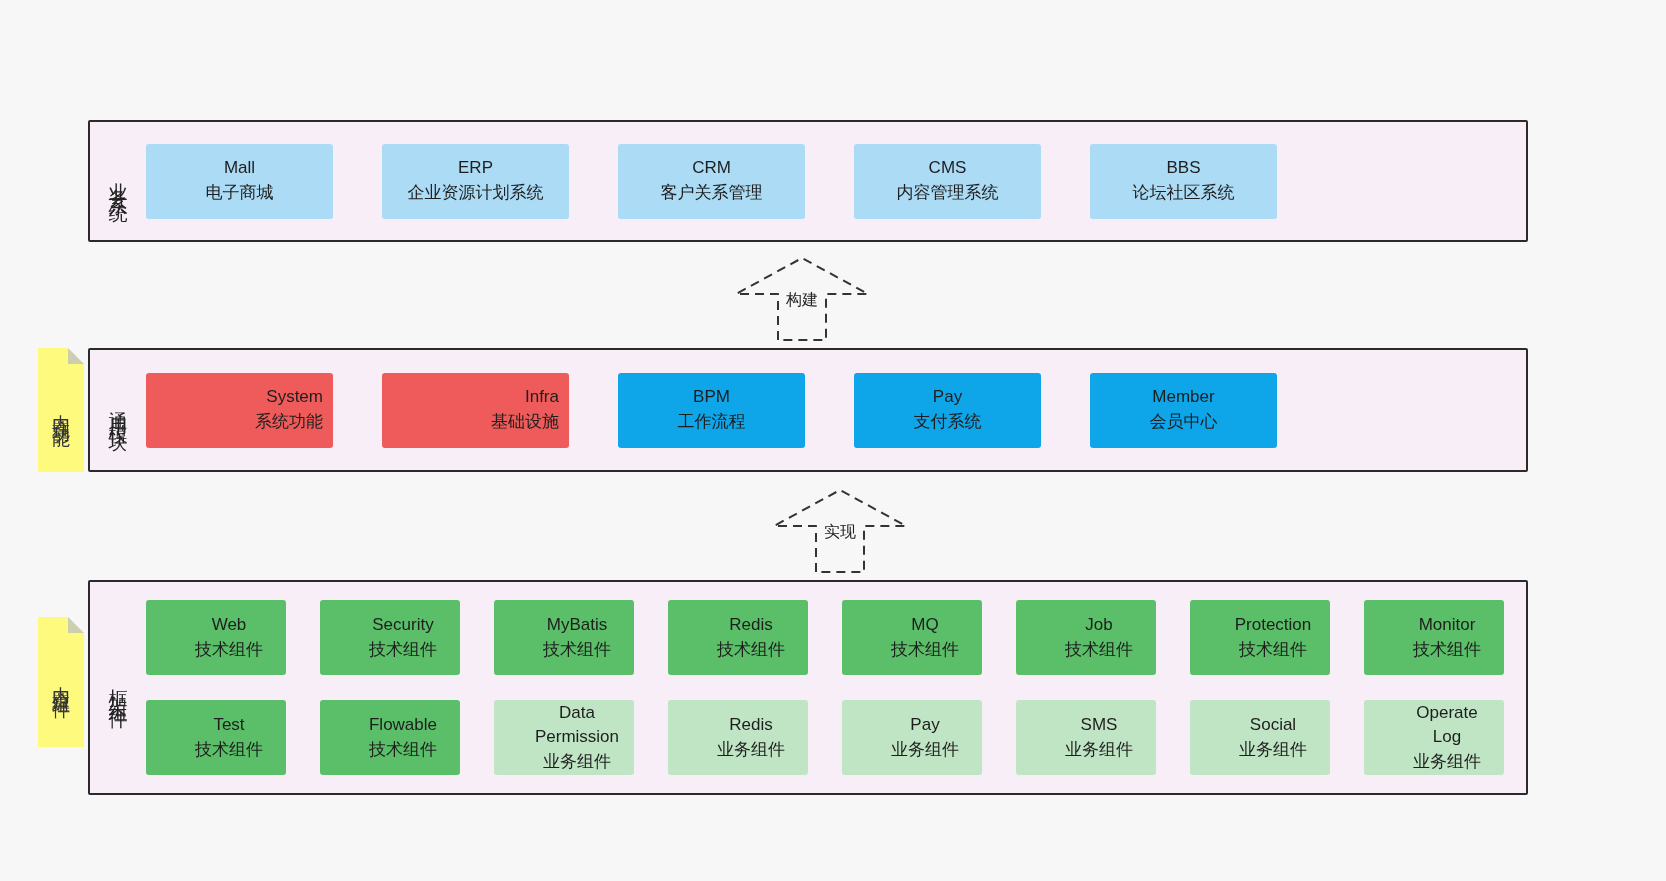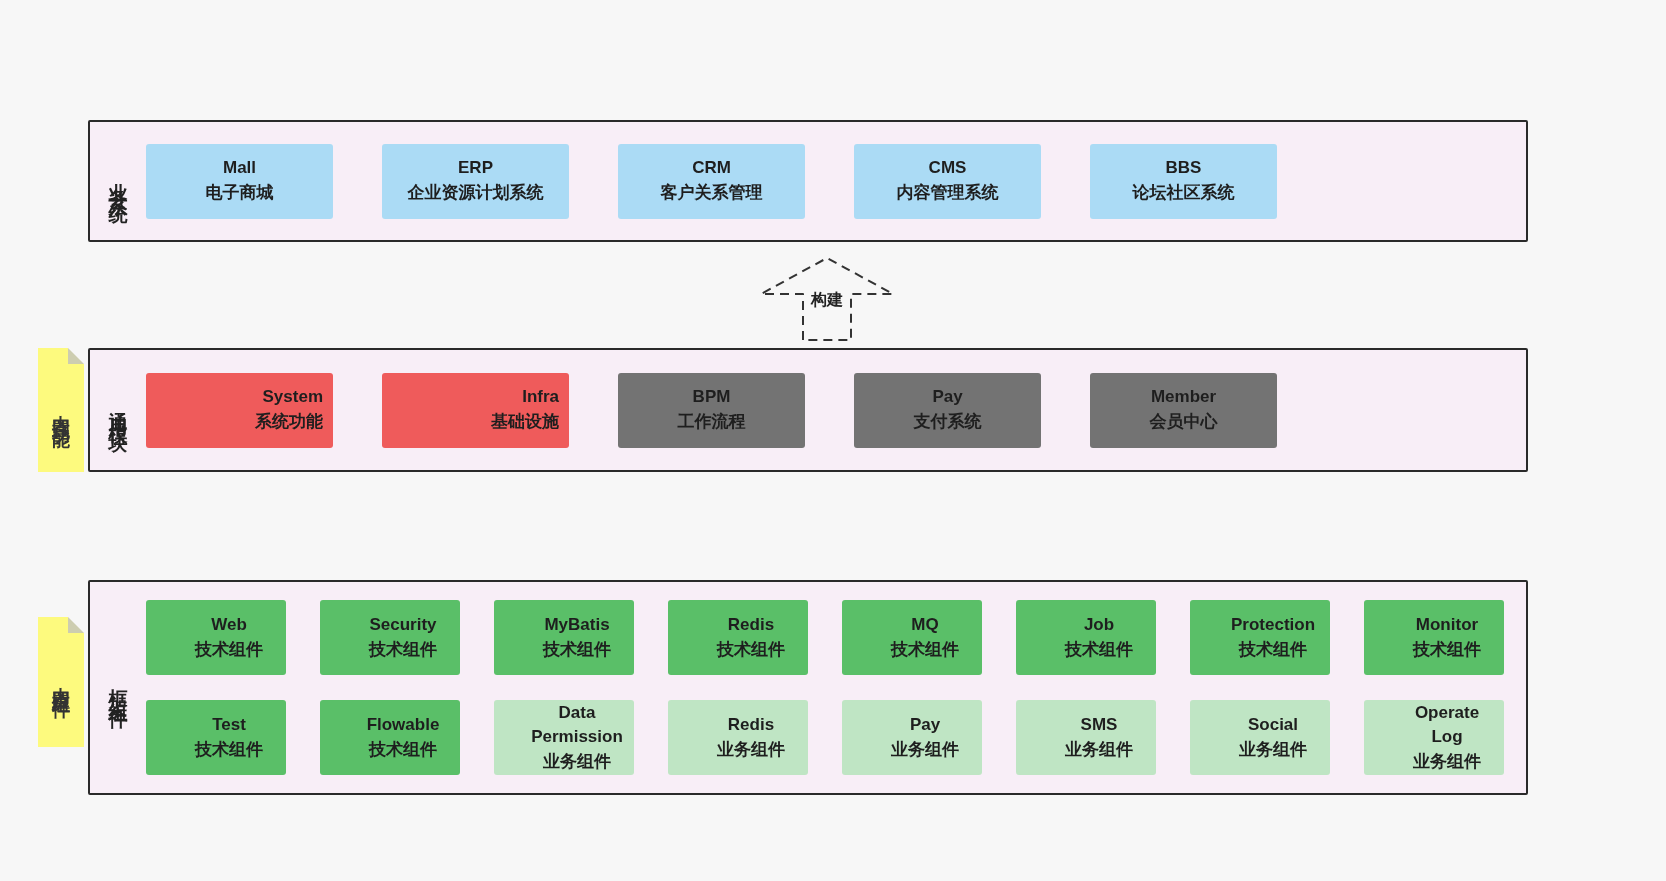--- a/index.html
+++ b/index.html
@@ -1,20 +1,19 @@
 <!DOCTYPE html>
 <html><head>
 <meta charset="utf-8">
 <style>
   html,body{margin:0;padding:0;background:#f7f7f7;}
   .canvas{
     position:relative;width:1666px;height:881px;background:#f7f7f7;
     font-family:"Liberation Sans","DejaVu Sans",sans-serif;color:#222;
     overflow:hidden;
-    font-weight:bold;
   }
   .panel{
     position:absolute;left:88px;width:1440px;
     background:#f8eef7;border:2px solid #2a2a2a;border-radius:2px;
     display:flex;align-items:center;box-sizing:border-box;
   }
   .panel-business{top:120px;height:122px;}
   .panel-modules{top:348px;height:124px;}
   .panel-components{top:580px;height:215px;}
   .side-label{
@@ -27,39 +26,39 @@
   .boxes{flex:1;display:flex;gap:49px;align-items:center;}
   .box{
     width:187px;height:75px;border-radius:3px;box-sizing:border-box;
     display:flex;flex-direction:column;justify-content:center;
     text-align:center;font-size:17px;line-height:1.45;color:#1e1e1e;
     padding:0 10px;flex:0 0 auto;
   }
   .box.small{width:140px;height:75px;padding-left:36px;}
   .blue{background:#abdbf5;}
   .red{background:#ef5b5b;text-align:right;}
-  .pink{background:#737373;}
+  .pink{background:#0ea5e9;}
   .green{background:#5abf68;}
   .lightgreen{background:#bfe5c4;}
   .grid{flex:1;display:flex;flex-direction:column;gap:25px;}
   .grid .row{display:flex;gap:34px;}
   .note{
     position:absolute;width:46px;background:#fdfa7e;
     display:flex;align-items:center;justify-content:center;
     background:linear-gradient(225deg,#f7f7f7 12px,#fdfa7e 12px);
   }
   .note-build{left:38px;top:348px;height:124px;}
   .note-components{left:38px;top:617px;height:130px;}
   .note span{
     writing-mode:vertical-rl;text-orientation:upright;
     font-size:18px;letter-spacing:5px;color:#333;
   }
   .note .fold{position:absolute;top:0;right:0;}
   .arrow{position:absolute;width:140px;height:88px;}
-  .arrow-build{left:757px;top:254px;}
+  .arrow-build{left:732px;top:254px;}
   .arrow-implement{left:770px;top:486px;}
   .arrow svg{width:100%;height:100%;}
   .arrow text{
     font-family:"Liberation Sans","DejaVu Sans",sans-serif;
     font-size:16px;fill:#222;
   }
 </style>
 </head>
 <body>
 
@@ -129,20 +128,27 @@
         <div>Pay</div>
         <div>支付系统</div>
       </div>
       <div class="box pink">
         <div>Member</div>
         <div>会员中心</div>
       </div>
     </div>
   </div>
 
+  <div class="arrow arrow-implement">
+    <svg viewBox="0 0 140 88">
+      <path d="M46 86 L46 40 L4 40 L70 4 L136 40 L94 40 L94 86 Z" fill="none" stroke="#333" stroke-width="2" stroke-dasharray="9 6" stroke-linejoin="round"></path>
+      <rect x="50" y="34" width="40" height="24" fill="#f7f7f7"></rect>
+      <text x="70" y="51" text-anchor="middle">实现</text>
+    </svg>
+  </div>
 
   <div class="note note-components">
     <svg class="fold" width="16" height="16">
       <path d="M0,0 L16,16 L0,16 Z" fill="#cdcdb0"></path>
     </svg>
     <span>内置组件</span>
   </div>
 
   <div class="panel panel-components">
     <div class="side-label">

